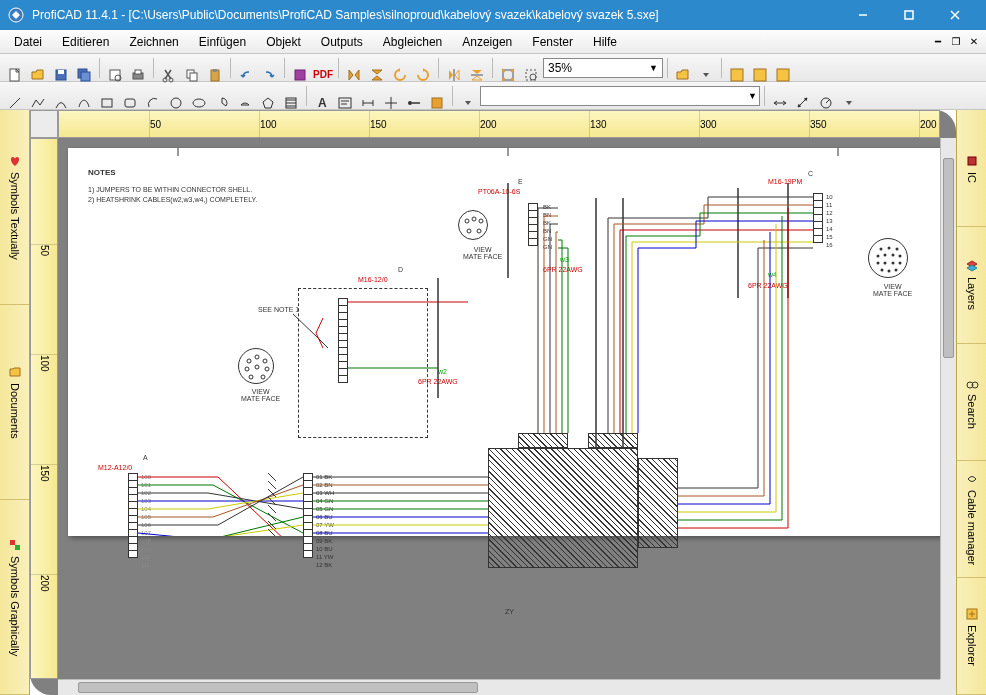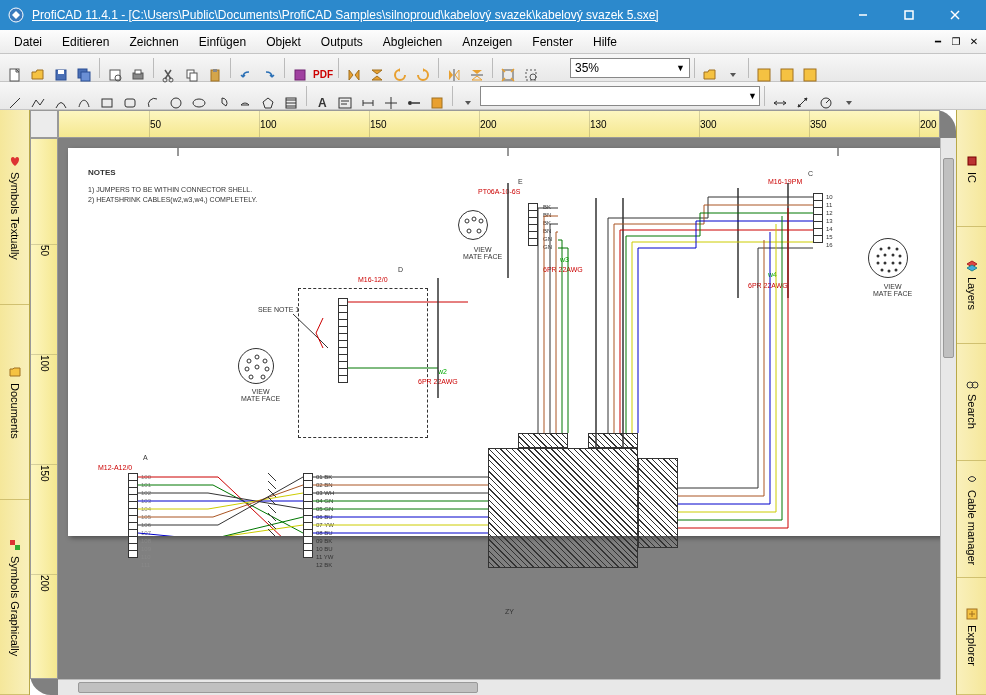--- a/index.html
+++ b/index.html
@@ -1,29 +1,29 @@
 <!DOCTYPE html>
 <html><head>
 <meta charset="utf-8">
 <style>
 * { margin: 0; padding: 0; box-sizing: border-box; font-family: 'Segoe UI', Tahoma, sans-serif; }
 body { width: 986px; height: 695px; background: #fff; overflow: hidden; font-size: 12px; }
 .titlebar { height: 30px; background: #2C89CC; color: #fff; display: flex; align-items: center; padding: 0 8px; }
 .titlebar .icon { width: 16px; height: 16px; margin-right: 8px; display: flex; align-items: center; justify-content: center; }
-.titlebar .title { flex: 1; font-size: 12px; white-space: nowrap; overflow: hidden; text-decoration: underline; }
+.titlebar .title { flex: 1; font-size: 12px; white-space: nowrap; overflow: hidden; }
 .titlebar .winbtns { display: flex; }
 .titlebar .winbtn { width: 46px; height: 30px; display: flex; align-items: center; justify-content: center; cursor: pointer; }
 .menubar { height: 24px; background: linear-gradient(#fdfdfd,#ececec); border-bottom: 1px solid #c5c5c5; display: flex; align-items: center; padding: 0 4px; position: relative; }
 .menubar .menuitem { padding: 3px 10px; cursor: pointer; }
 .menubar .mdi-btns { position: absolute; right: 4px; top: 3px; display: flex; gap: 2px; }
 .menubar .mdi-btns span { width: 16px; height: 16px; display: flex; align-items: center; justify-content: center; cursor: pointer; font-size: 10px; }
 .toolbar { height: 28px; background: linear-gradient(#f7f7f7,#e8e8e8); border-bottom: 1px solid #c5c5c5; display: flex; align-items: center; padding: 2px 4px; gap: 1px; }
 .tb-btn { width: 22px; height: 22px; display: flex; align-items: center; justify-content: center; cursor: pointer; border: 1px solid transparent; border-radius: 2px; margin-top: 14px; }
 .tb-sep { width: 1px; height: 20px; background: #bbb; margin: 0 3px; }
-.tb-zoom { width: 120px; height: 20px; border: 1px solid #888; background: #fff; font-size: 12px; padding: 0 4px; display: flex; align-items: center; justify-content: space-between; margin-left: 27px; }
+.tb-zoom { width: 120px; height: 20px; border: 1px solid #888; background: #fff; font-size: 12px; padding: 0 4px; display: flex; align-items: center; justify-content: space-between; }
 .tb-combo-wide { width: 280px; height: 20px; border: 1px solid #888; background: #fff; display: flex; align-items: center; justify-content: flex-end; padding: 0 2px; }
 .pdf-lbl { color: #cc0000; font-weight: bold; font-size: 10px; padding: 0 2px; }
 .workarea { display: flex; height: 585px; }
 .left-panel { width: 30px; background: linear-gradient(90deg,#f5e79a,#f9f0bc); border-right: 1px solid #b8a848; display: flex; flex-direction: column; }
 .left-tab { flex: 1; writing-mode: vertical-rl; text-orientation: mixed; display: flex; align-items: center; justify-content: center; padding: 6px 0; font-size: 11px; border-bottom: 1px solid #d0c070; cursor: pointer; gap: 4px; }
 .left-tab .taicon { writing-mode: horizontal-tb; width: 14px; height: 14px; display: inline-flex; align-items: center; justify-content: center; }
 .right-panel { width: 30px; background: linear-gradient(90deg,#f9f0bc,#f5e79a); border-left: 1px solid #b8a848; display: flex; flex-direction: column; }
 .right-tab { flex: 1; writing-mode: vertical-rl; display: flex; align-items: center; justify-content: center; padding: 6px 0; font-size: 11px; border-bottom: 1px solid #d0c070; cursor: pointer; gap: 4px; }
 .right-tab .taicon { writing-mode: horizontal-tb; width: 14px; height: 14px; display: inline-flex; align-items: center; justify-content: center; }
 .canvas-container { flex: 1; display: flex; flex-direction: column; background: #808080; position: relative; border-radius: 21px; }

